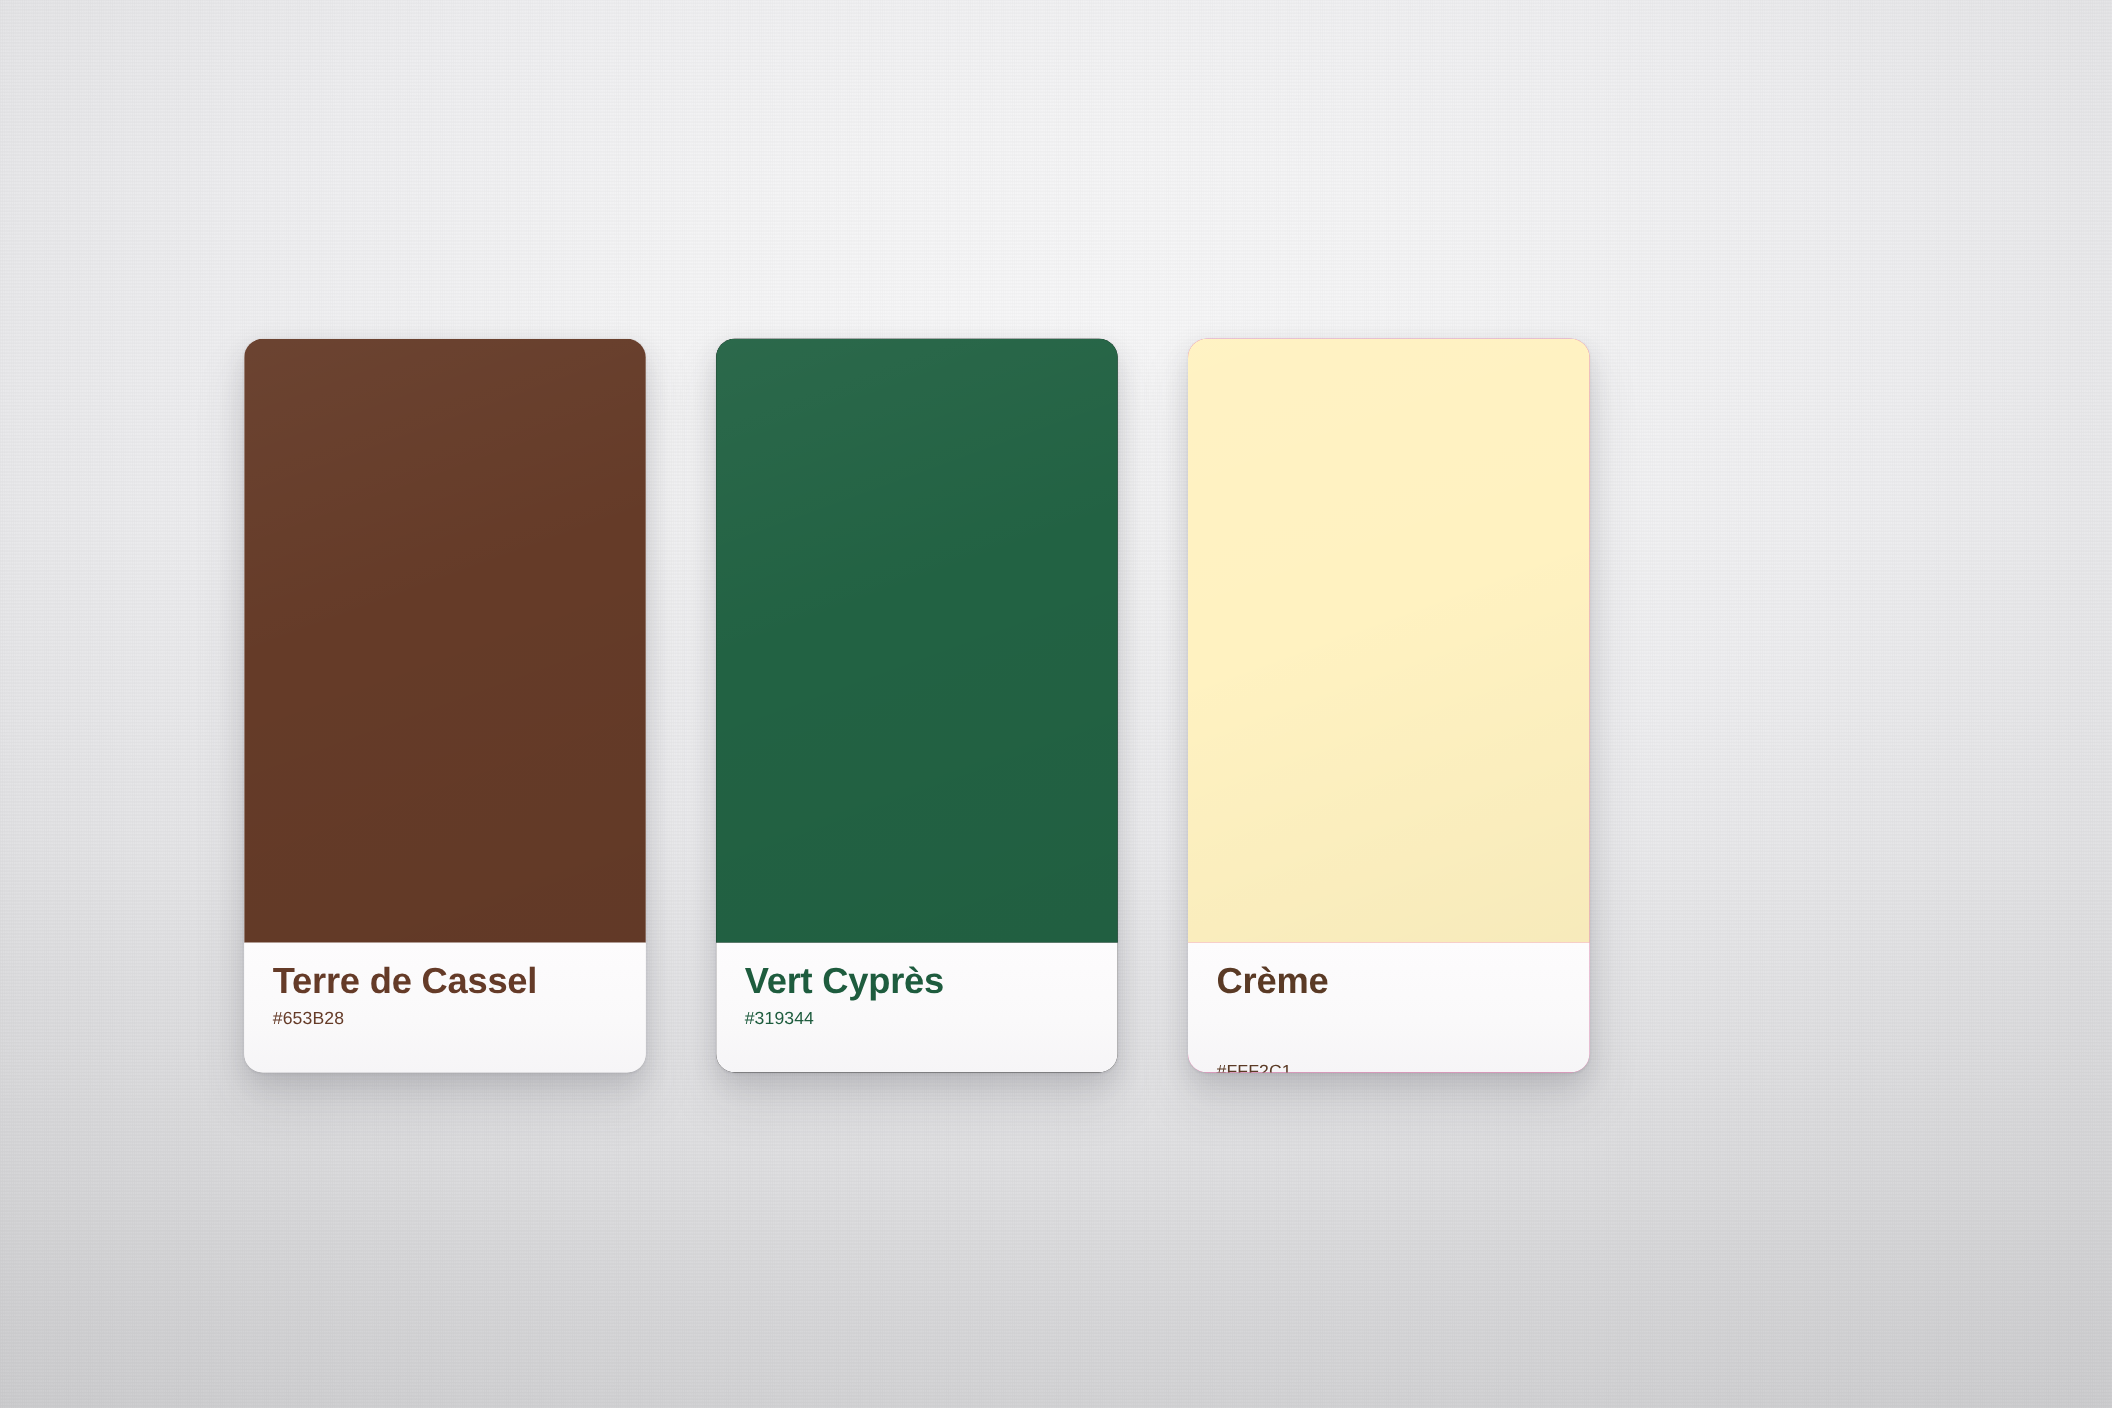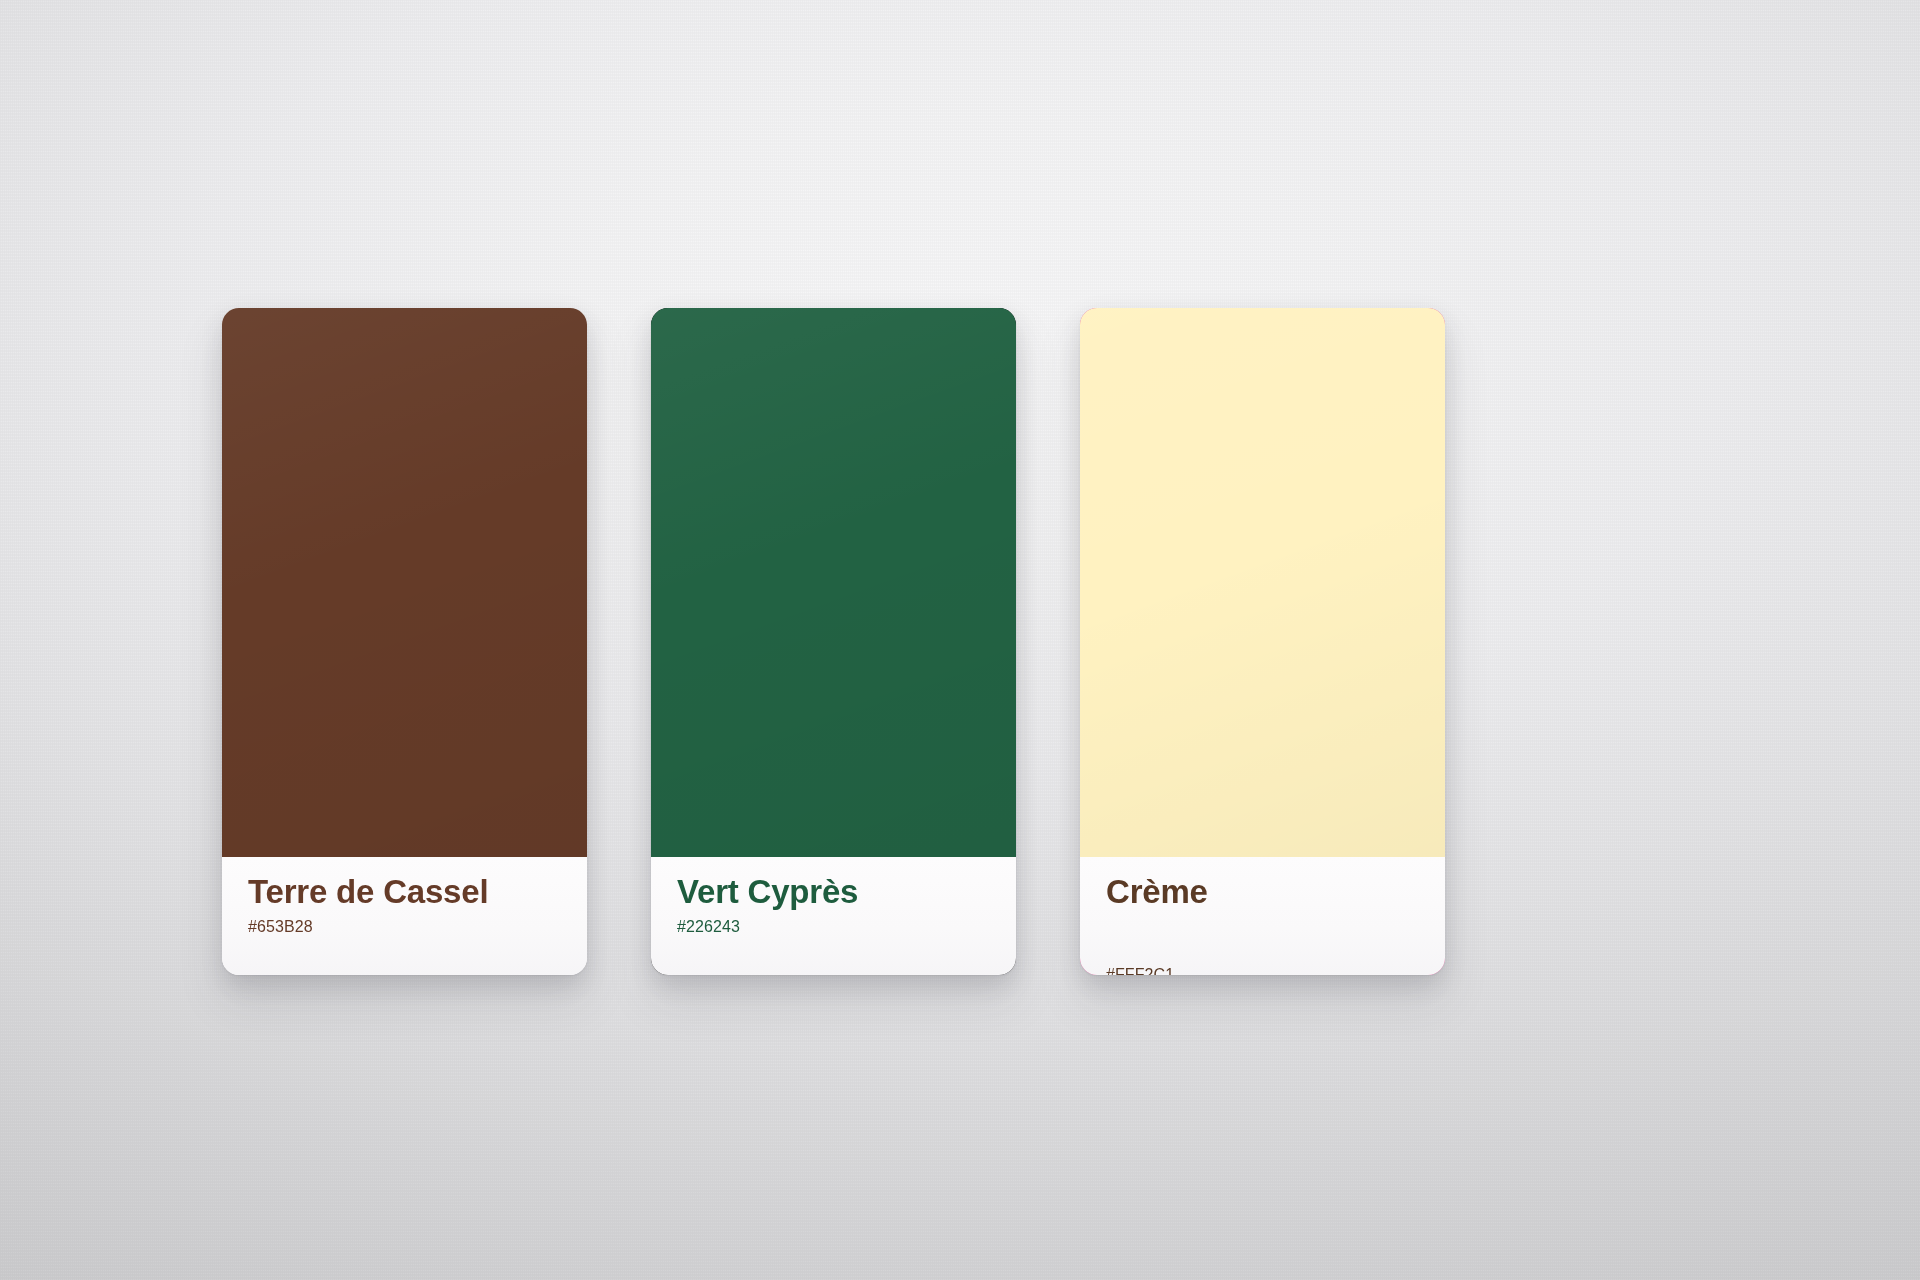--- a/index.html
+++ b/index.html
@@ -134,21 +134,21 @@
       <div class="info">
         <div class="name" style="color: rgb(101, 59, 40);">Terre de Cassel</div>
         <div class="hex" style="color: rgb(101, 59, 40);">#653B28</div>
       </div>
     </div>
 
     <div class="card" style="background: #000000;">
       <div class="swatch" style="background: rgb(34, 98, 67);"></div>
       <div class="info">
         <div class="name" style="color: rgb(30, 92, 62);">Vert Cyprès</div>
-        <div class="hex" style="color: rgb(30, 92, 62);">#226243</div>
+        <div class="hex" style="color: rgb(30, 92, 62);">#319344</div>
       </div>
     </div>
 
     <div class="card" style="background: #ec4899;">
       <div class="swatch" style="background: rgb(255, 242, 193);"></div>
       <div class="info">
         <div class="name" style="color: rgb(90, 58, 37);">Crème</div>
         <div class="hex" style="color: rgb(90, 58, 37); margin-top: 48px;">#FFF2C1</div>
       </div>
     </div>

